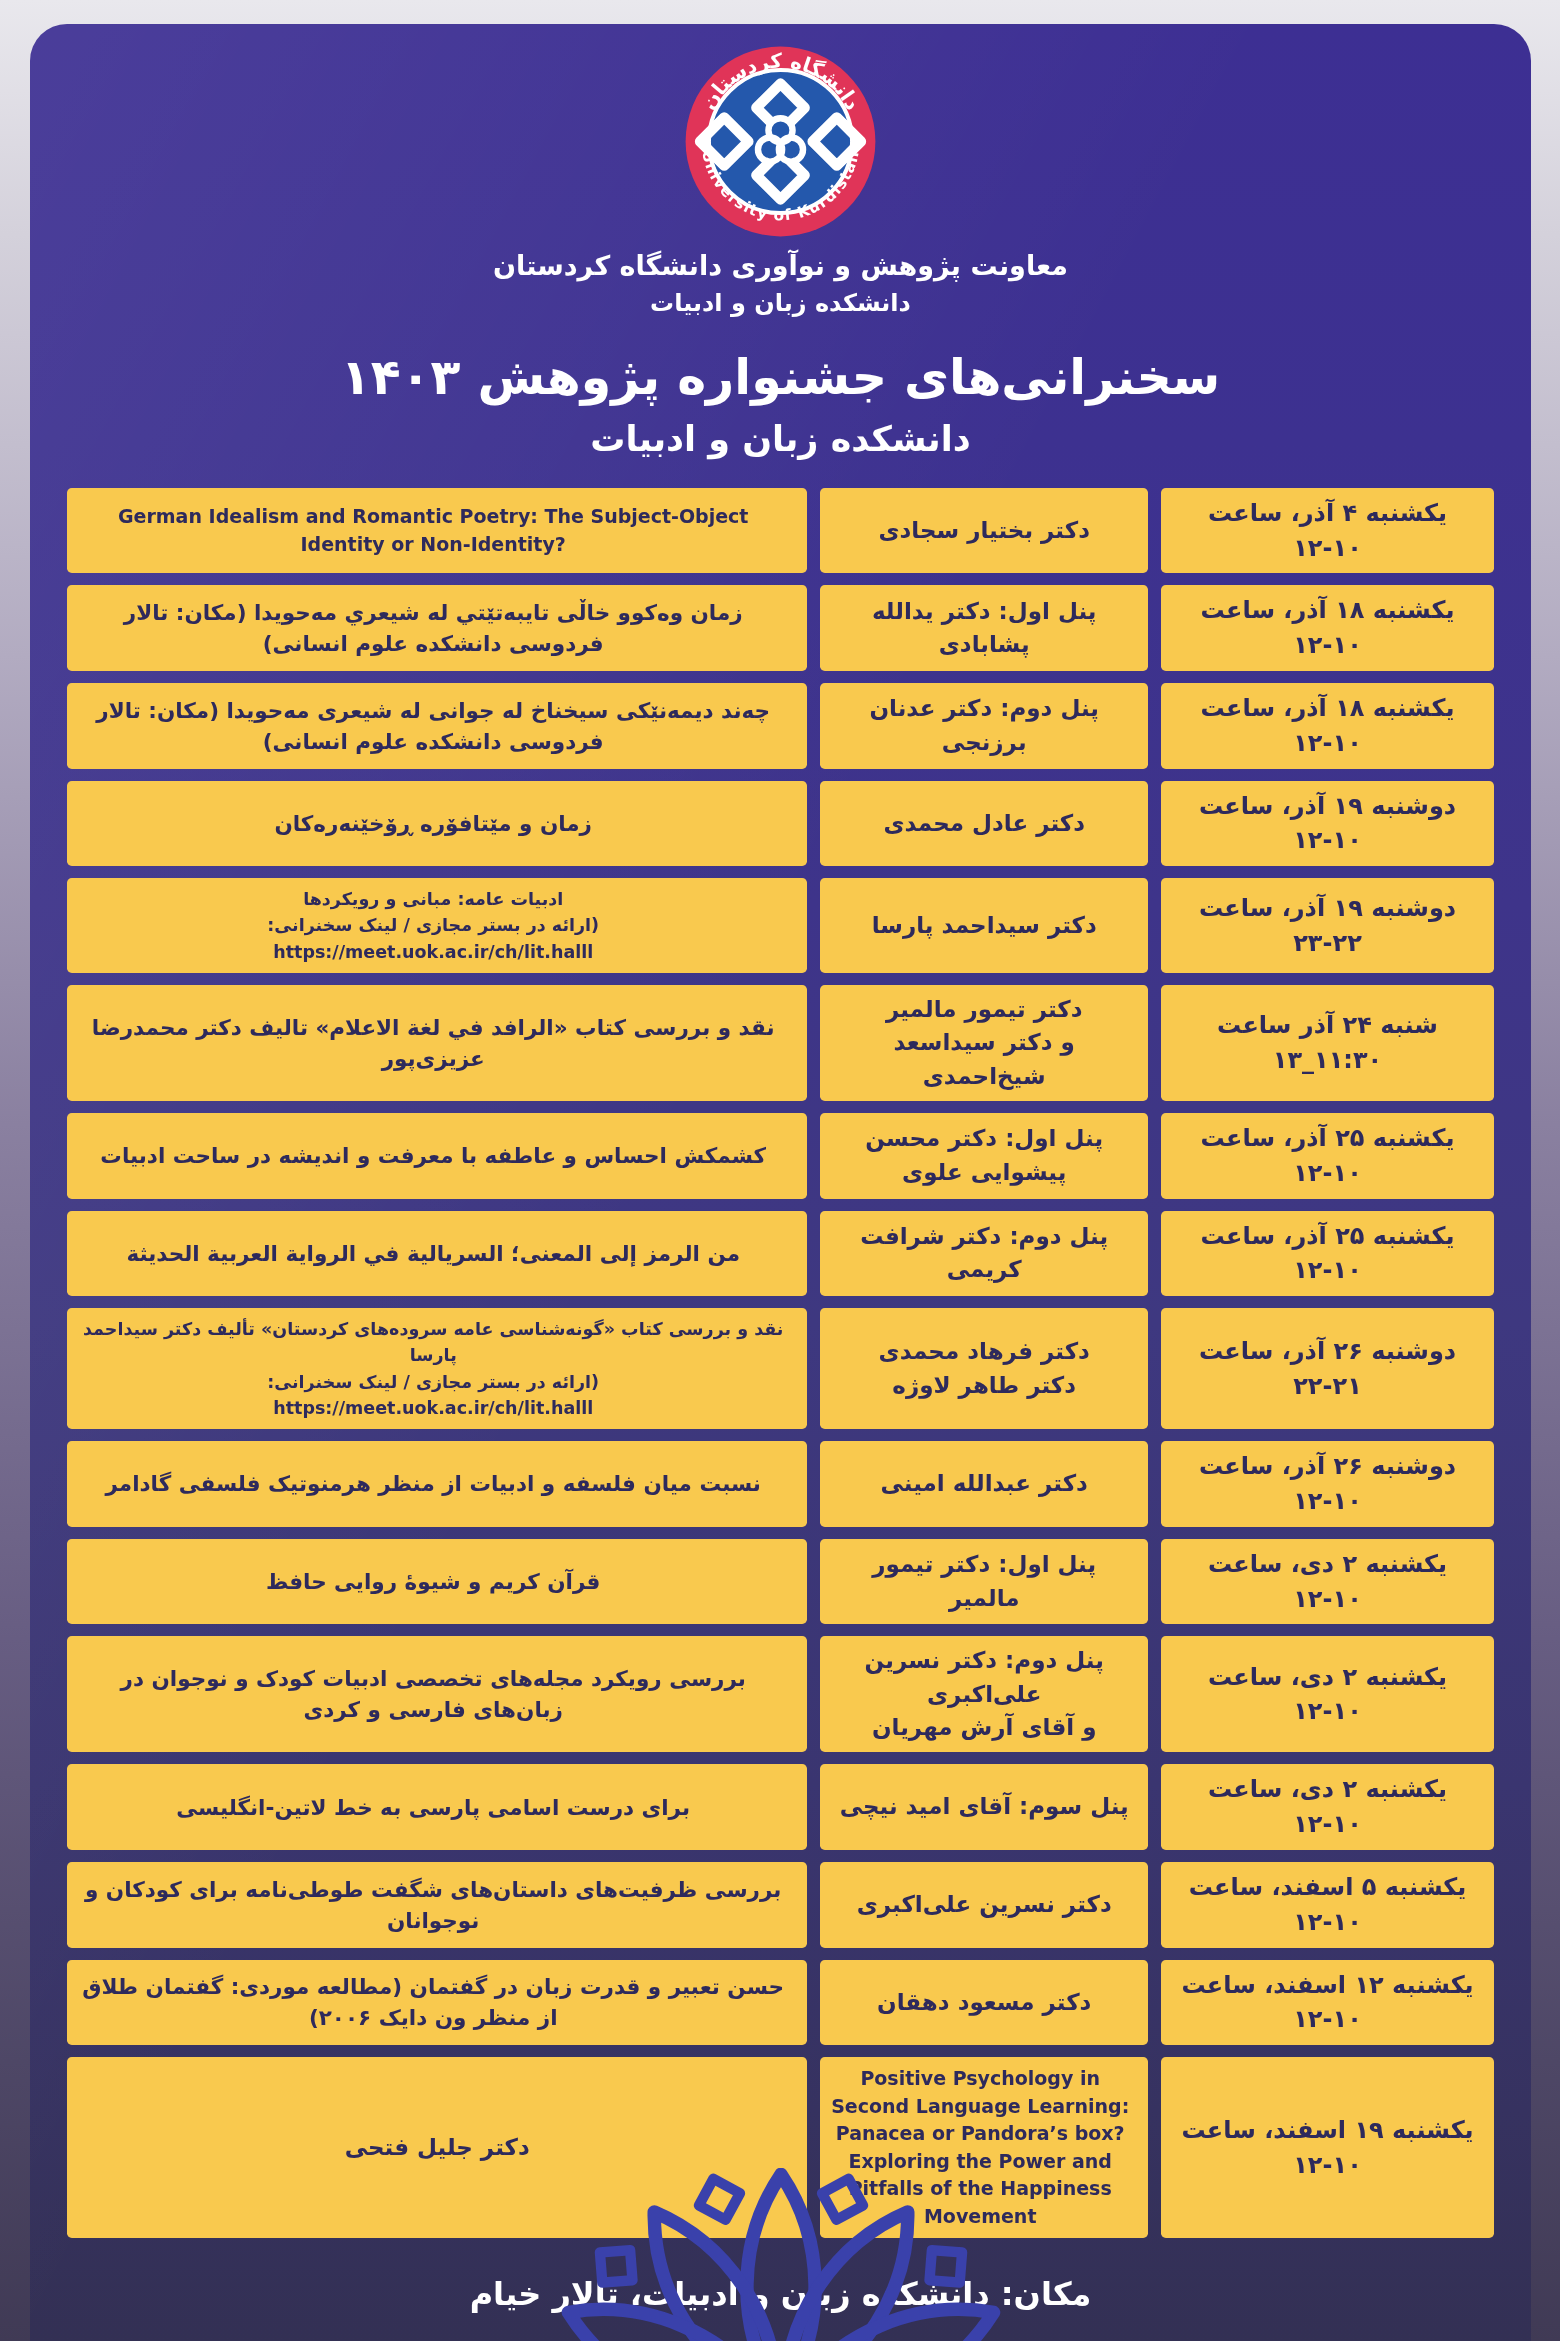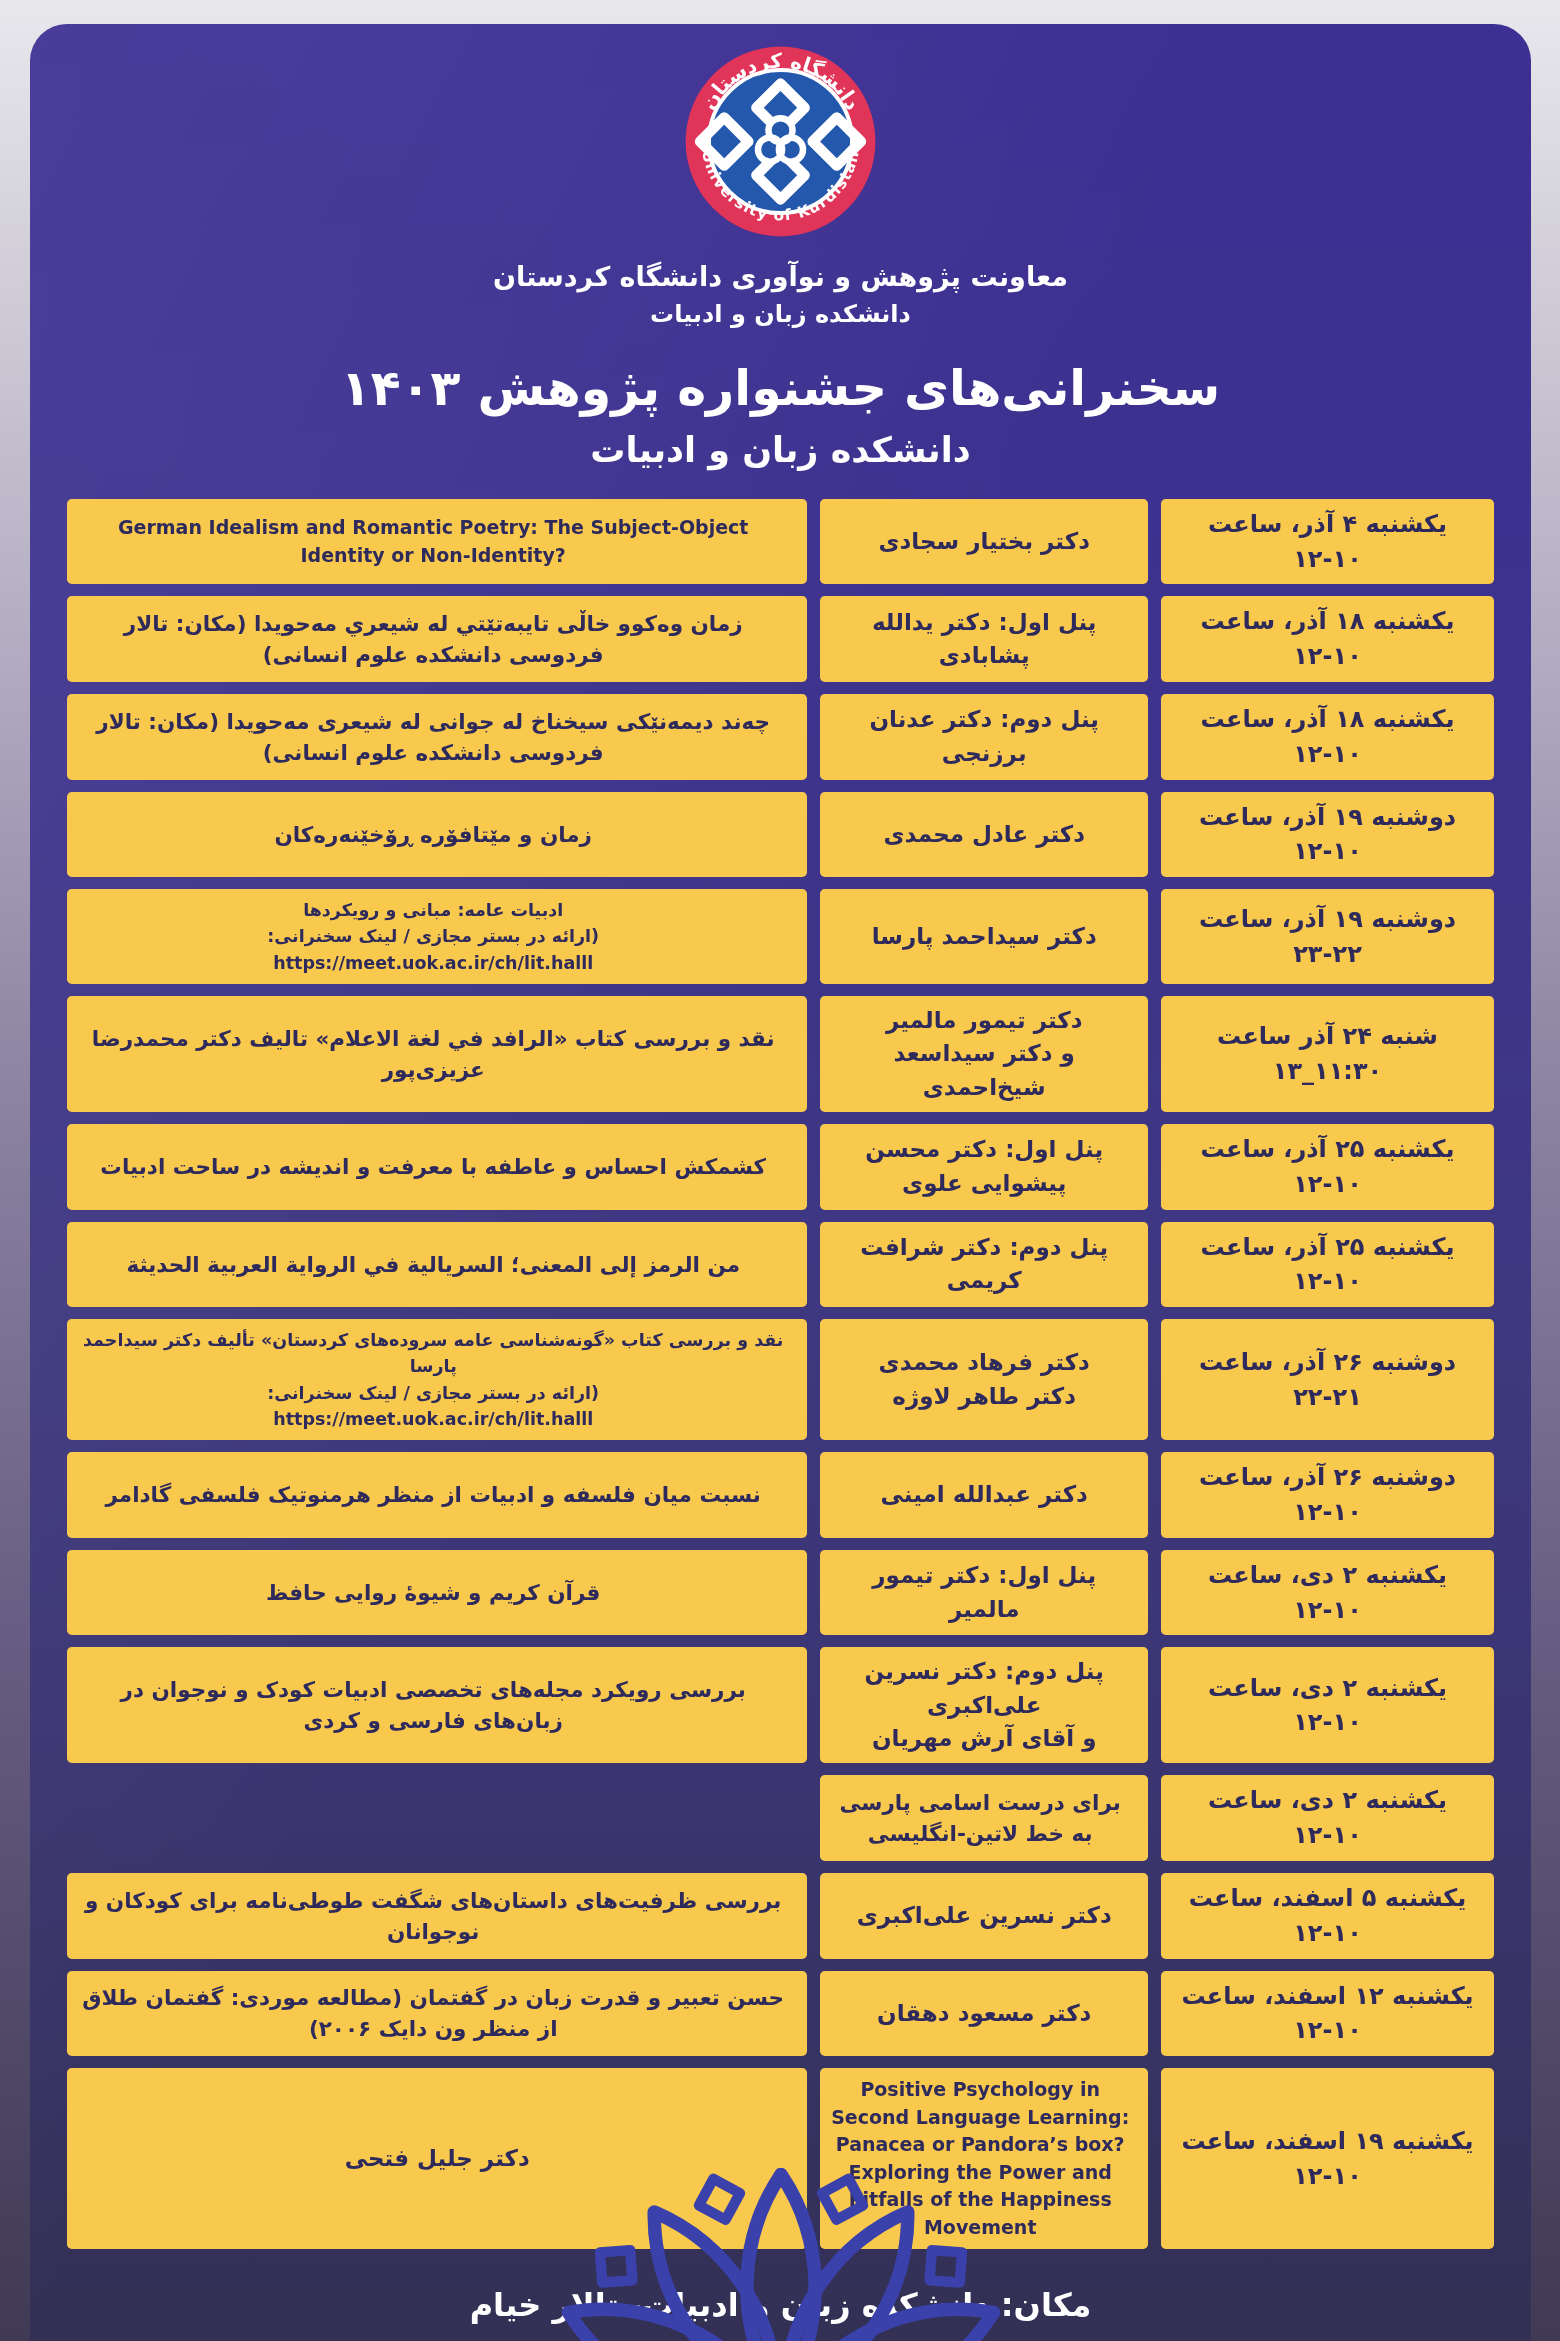--- a/index.html
+++ b/index.html
@@ -15,21 +15,21 @@
     overflow:hidden;
   }
   .card::before{
     content:"";position:absolute;inset:0;
     background:linear-gradient(118deg,rgba(255,255,255,0.07) 0%,rgba(255,255,255,0.03) 28%,rgba(255,255,255,0) 46%);
     pointer-events:none;
   }
   .content{position:relative;display:flex;flex-direction:column;align-items:center;padding:0 37px;}
   
   .logo-wrap{margin-top:21px;}
-  .org-line1{margin-top:20px;color:#fff;font-size:27px;font-weight:800;direction:rtl;text-align:right;}
+  .org-line1{margin-top:9px;color:#fff;font-size:27px;font-weight:800;direction:rtl;text-align:right;}
   .org-line2{margin-top:8px;color:#fff;font-size:24px;font-weight:700;direction:rtl;}
   .main-title{margin-top:32px;color:#fff;font-size:49px;font-weight:800;direction:rtl;letter-spacing:0;}
   .sub-title{margin-top:12.8px;color:#fff;font-size:35px;font-weight:800;direction:rtl;}
   
   .schedule{margin-top:29px;width:100%;display:flex;flex-direction:column;gap:12px;direction:rtl;}
   .row{display:grid;grid-template-columns:333px 328px 1fr;gap:12.8px;}
   .cell{
     background:#f9c94e;border-radius:4.8px;color:#2e2a5c;
     display:flex;align-items:center;justify-content:center;text-align:center;
     padding:8px 16px;min-height:80px;box-sizing:border-box;
@@ -169,20 +169,21 @@
 
         <div class="row">
           <div class="cell date">یکشنبه ۲ دی، ساعت ۱۰-۱۲</div>
           <div class="cell speaker">پنل دوم: دکتر نسرین علی‌اکبری
 و آقای آرش مهریان</div>
           <div class="cell title">بررسی رویکرد مجله‌های تخصصی ادبیات کودک و نوجوان در زبان‌های فارسی و کردی</div>
         </div>
 
         <div class="row">
           <div class="cell date">یکشنبه ۲ دی، ساعت ۱۰-۱۲</div>
+          <div class="cell speaker">پنل سوم: آقای امید نیچی</div>
           <div class="cell title">برای درست اسامی پارسی به خط لاتین-انگلیسی</div>
         </div>
 
         <div class="row">
           <div class="cell date">یکشنبه ۵ اسفند، ساعت ۱۰-۱۲</div>
           <div class="cell speaker">دکتر نسرین علی‌اکبری</div>
           <div class="cell title">بررسی ظرفیت‌های داستان‌های شگفت طوطی‌نامه برای کودکان و نوجوانان</div>
         </div>
 
         <div class="row">

